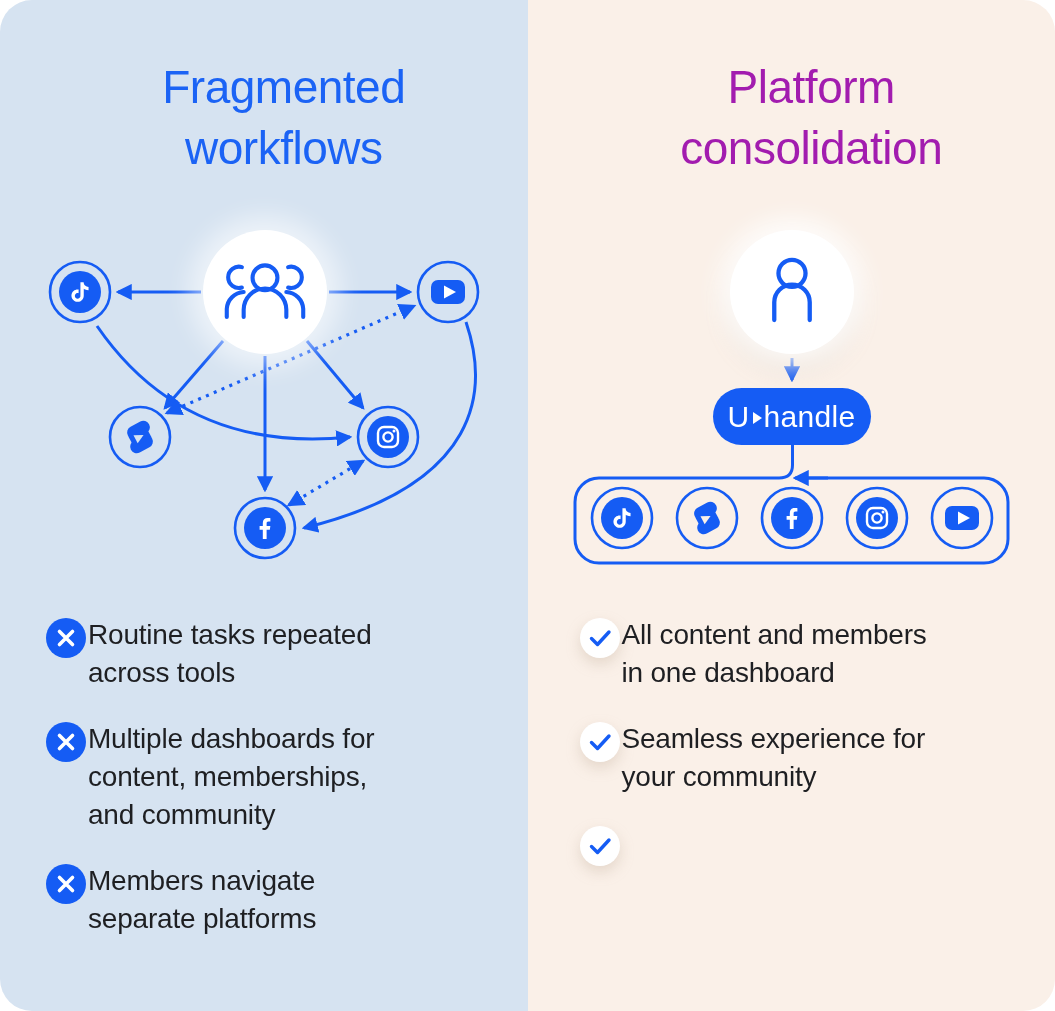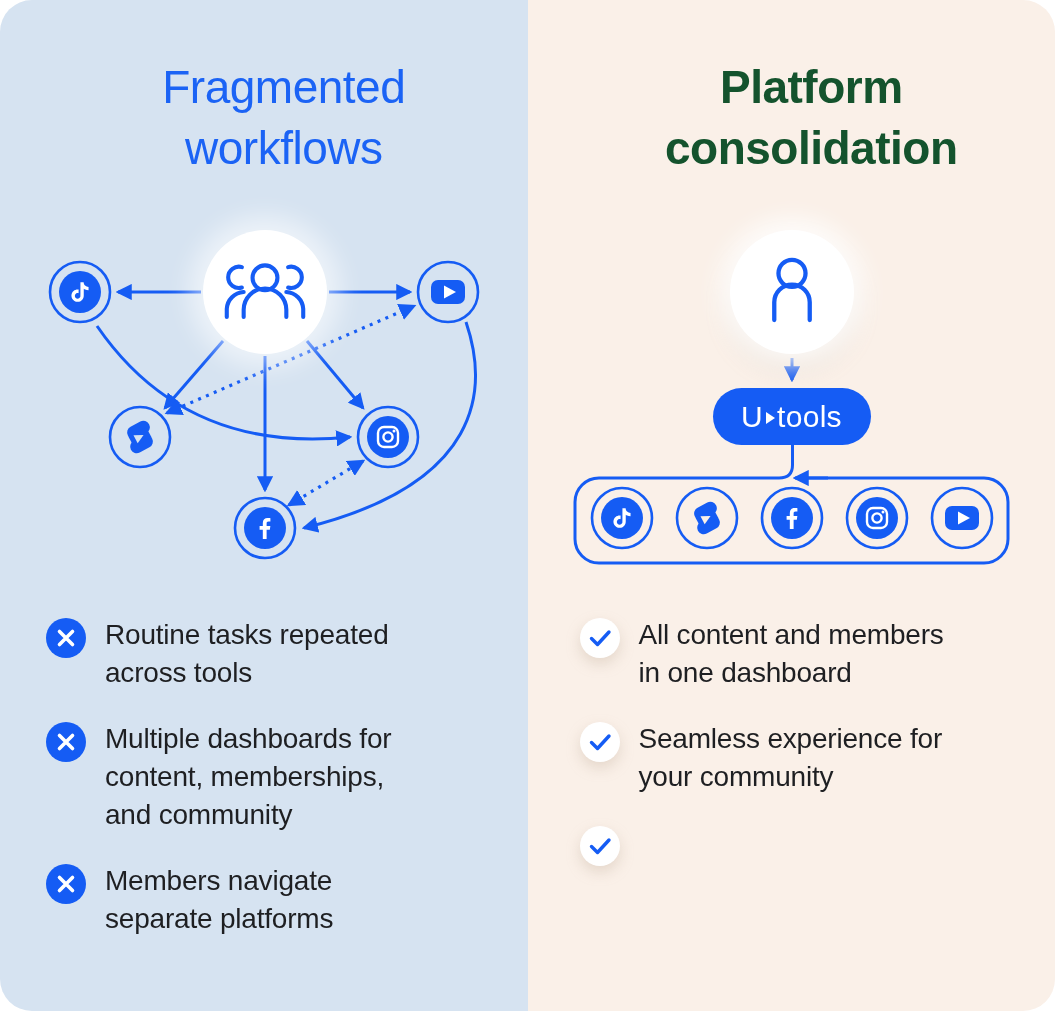--- a/index.html
+++ b/index.html
@@ -4,35 +4,35 @@
 <style>
   html,body{margin:0;padding:0;background:#ffffff;}
   body{font-family:"Liberation Sans","DejaVu Sans",sans-serif;-webkit-font-smoothing:antialiased;}
   #frame{width:1055px;height:1011px;border-radius:32px;overflow:hidden;display:flex;position:relative;}
   .panel{flex:1 1 0;position:relative;height:100%;}
   .panel.left{background:var(--left-bg);}
   .panel.right{background:var(--right-bg);}
   .title{margin:0;padding-top:57px;text-align:center;font-size:46px;line-height:1.33;font-weight:500;
          white-space:pre-line;letter-spacing:-0.5px;padding-left:40px;}
   .panel.left .title{color:var(--title-blue);}
-  .panel.right .title{color:#14532d;font-weight:bold;}
+  .panel.right .title{color:#a21caf;}
   .diagram{position:absolute;top:222px;left:0;width:100%;height:372px;}
   .diagram svg.lines{position:absolute;inset:0;}
   .bigcircle{position:absolute;width:124px;height:124px;border-radius:50%;background:#ffffff;
              display:flex;align-items:center;justify-content:center;
              box-shadow:0 0 24px 14px rgba(255,255,255,0.55);}
   .panel.right .bigcircle{box-shadow:0 0 22px 12px rgba(255,255,255,0.8),0 14px 24px rgba(185,165,145,0.28);}
   .pill{position:absolute;left:185px;top:166px;width:158px;height:57px;border-radius:29px;
         background:var(--blue);display:flex;align-items:center;justify-content:center;color:#fff;}
   .pill .logo{display:flex;align-items:center;font-size:30px;font-weight:500;letter-spacing:0.3px;}
   .pill .tri{width:0;height:0;border-left:9px solid #fff;border-top:6px solid transparent;
              border-bottom:6px solid transparent;margin:2px 2px 0 3px;}
   .bullets{position:absolute;top:616px;left:46px;right:16px;display:flex;flex-direction:column;gap:28px;}
   .panel.right .bullets{left:52px;}
-  .bullet{display:flex;align-items:flex-start;gap:19px;}
+  .bullet{display:flex;align-items:flex-start;gap:2px;}
   .bicon{width:40px;height:40px;border-radius:50%;flex:0 0 auto;display:flex;align-items:center;justify-content:center;margin-top:2px;}
   .bicon.x{background:var(--blue);}
   .bicon.check{background:#ffffff;box-shadow:0 6px 14px rgba(190,170,150,0.35);}
   .btext{font-size:28px;line-height:1.36;color:var(--dark);white-space:pre-line;letter-spacing:-0.2px;}
   .stroke-blue{stroke:var(--blue);fill:none;}
   .fill-blue{fill:var(--blue);}
   .panel.left .shorts-tri{fill:var(--left-bg);}
   .panel.right .shorts-tri{fill:var(--right-bg);}
 </style>
 </head>
@@ -216,21 +216,21 @@
             <circle cx="0" cy="-20" r="14.5"></circle>
             <path d="M -19 30 V 11 A 19 19 0 0 1 19 11 V 30"></path>
           </g>
         </svg>
       </div>
 
       <div class="pill">
         <span class="logo">
             <span>U</span>
             <span class="tri"></span>
-            <span>tools</span>
+            <span>handle</span>
           </span>
       </div>
     </div>
 
     <div class="bullets">
       <div class="bullet">
         <span class="bicon check">
           <svg width="24" height="24" viewBox="-12 -12 24 24">
               <path d="M -8.5 0.5 L -2.5 6.5 L 9 -6" stroke="#155CF4" stroke-width="3.4" stroke-linecap="round" stroke-linejoin="round" fill="none"></path>
             </svg>

